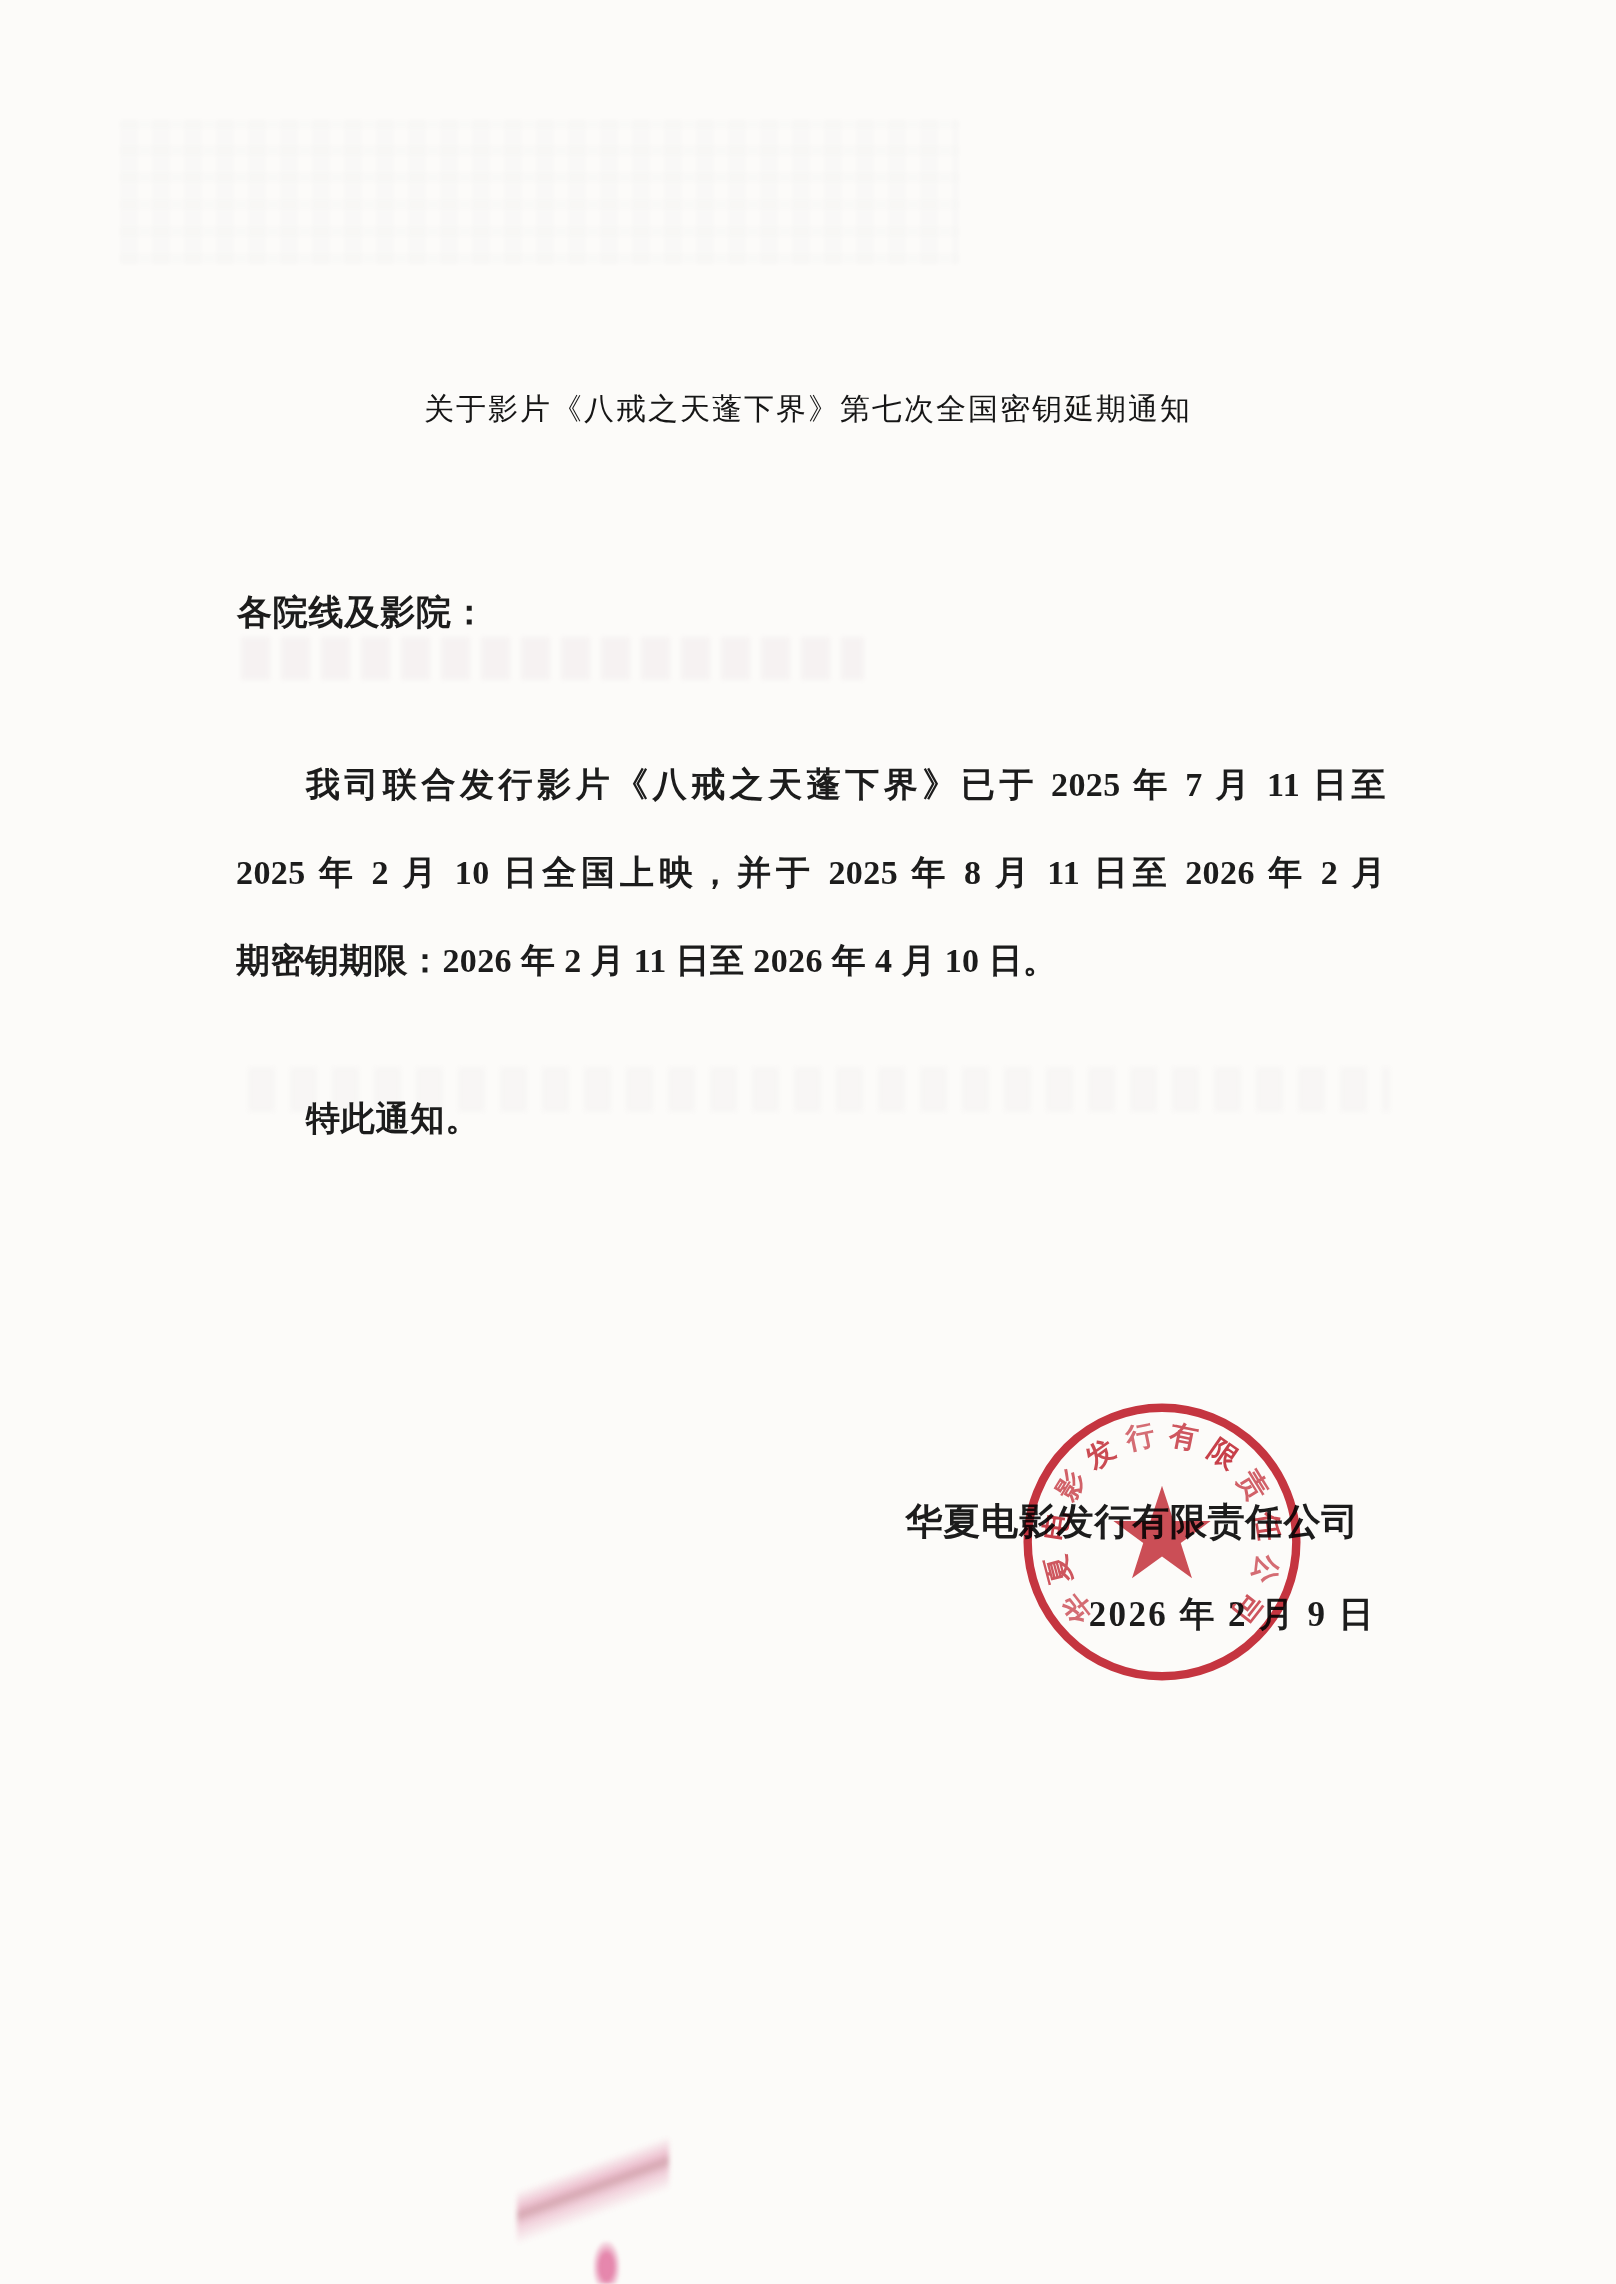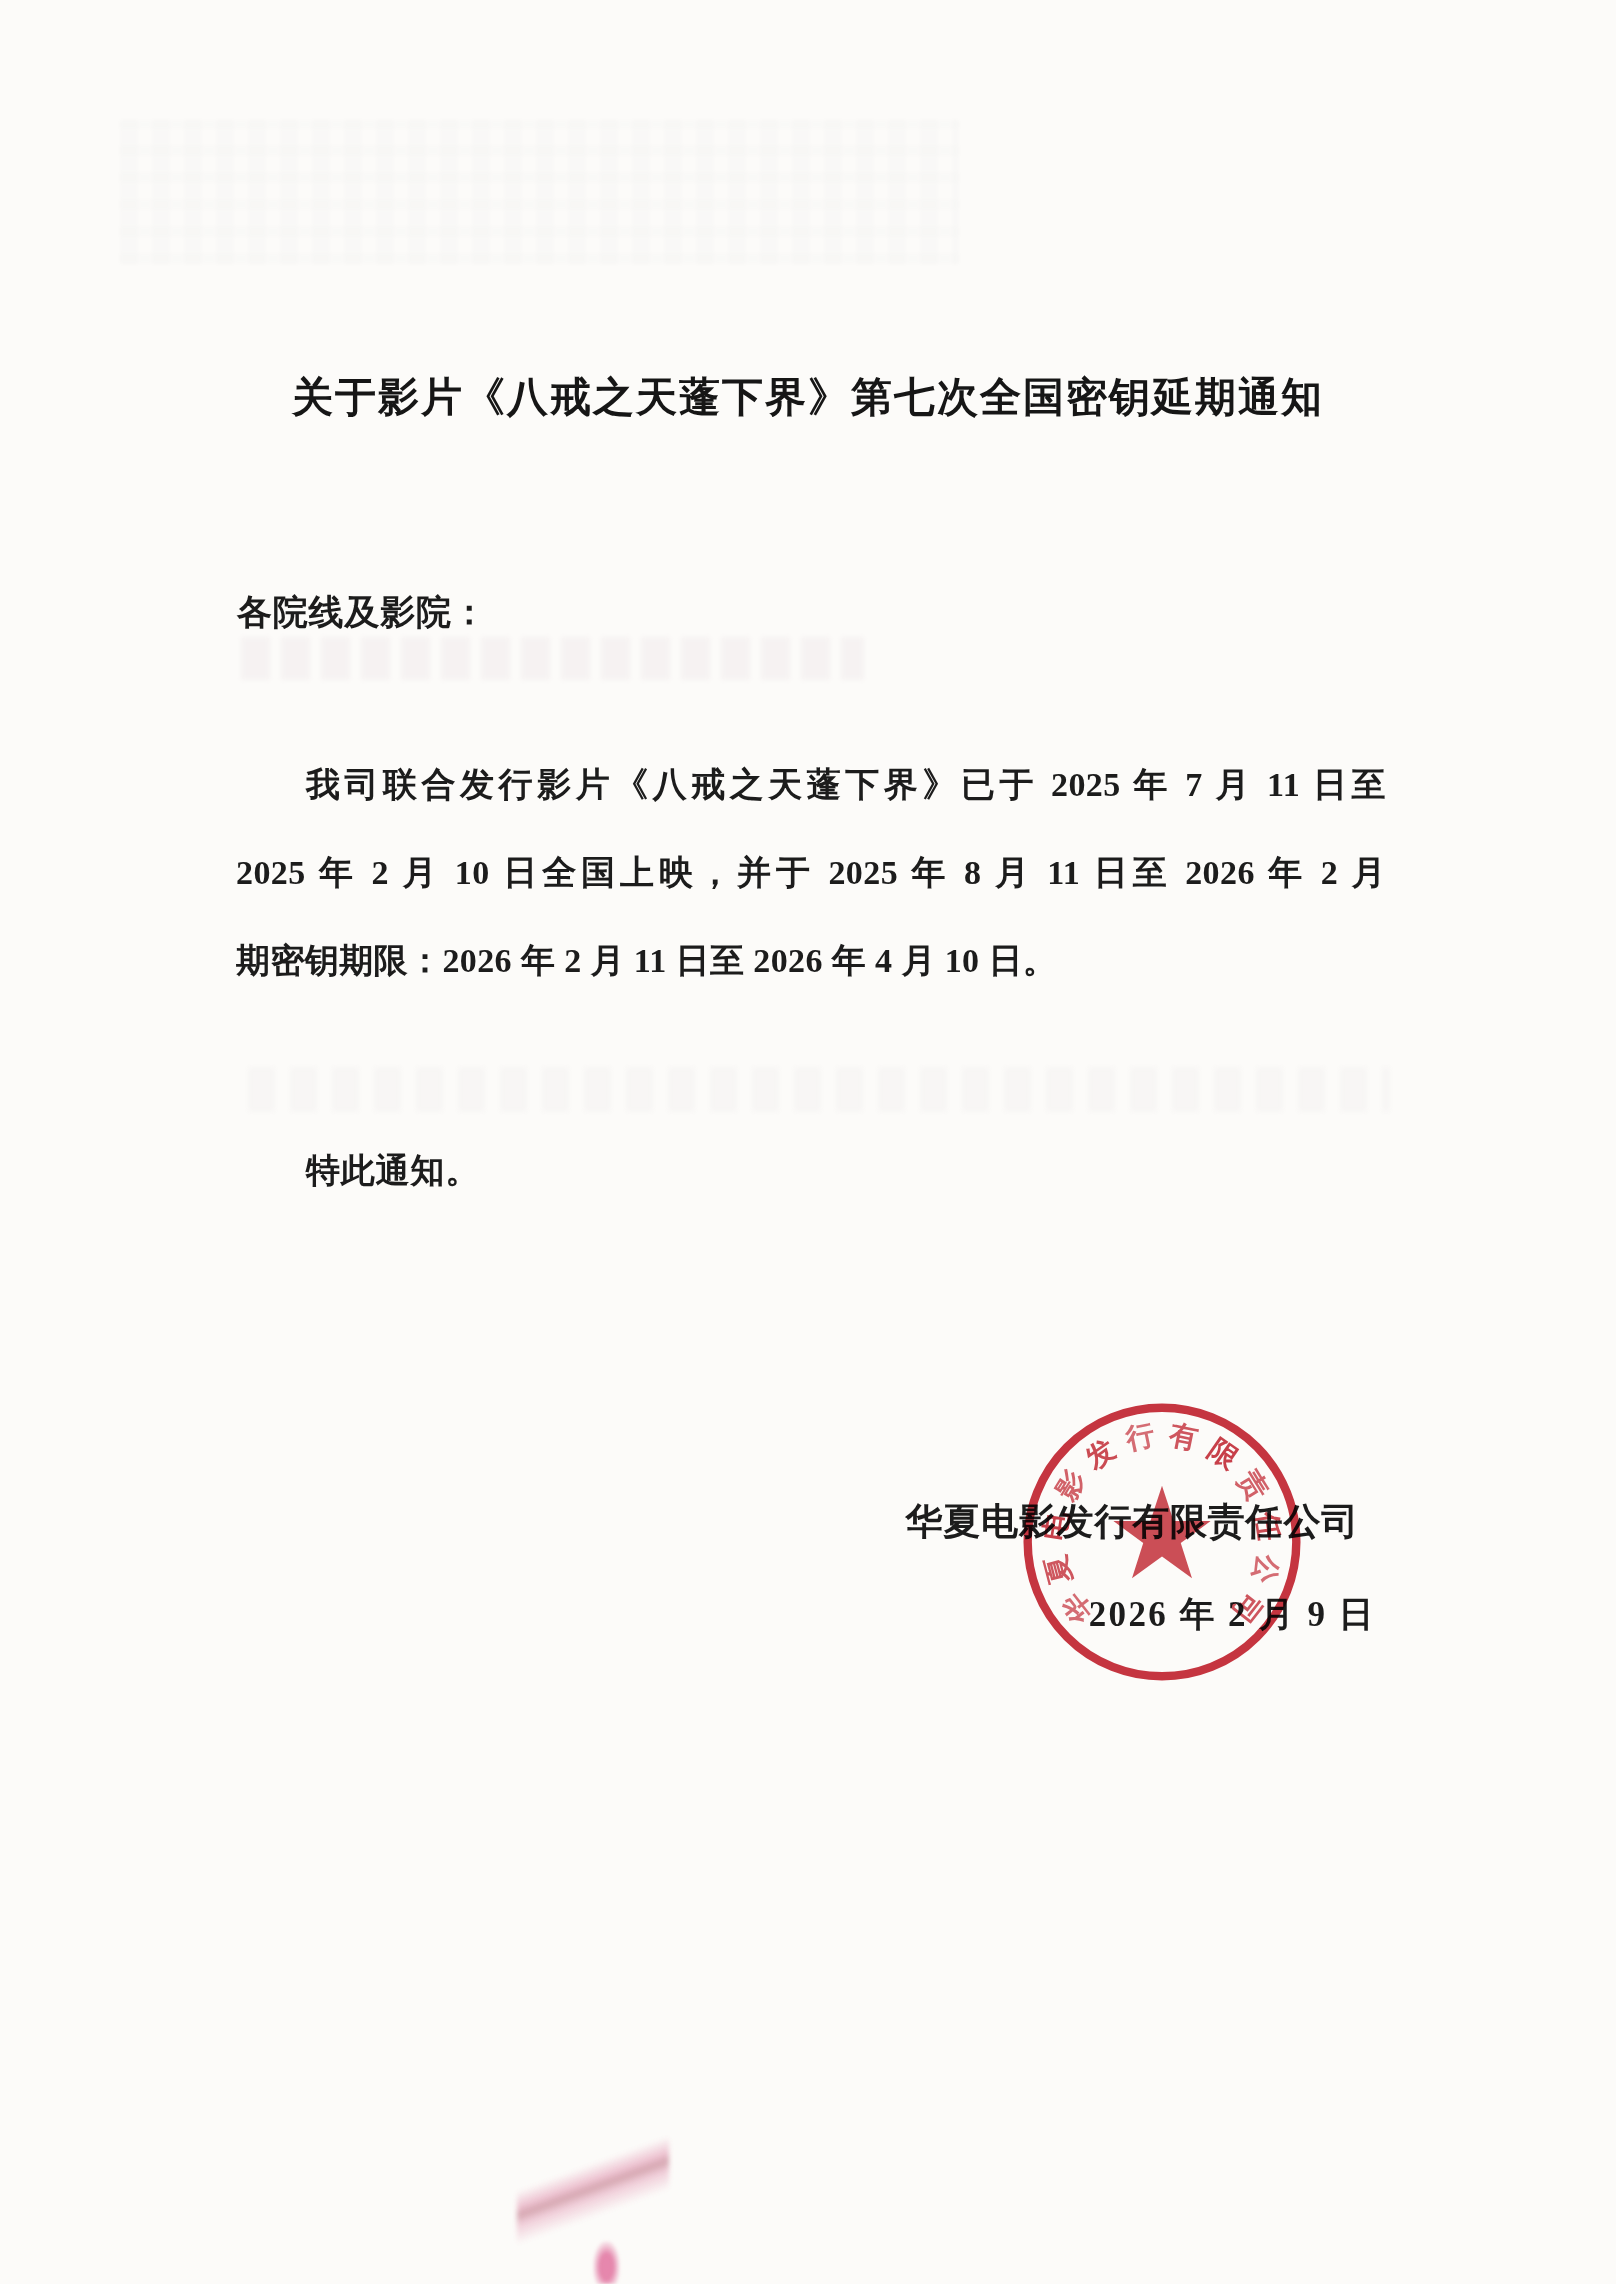--- a/index.html
+++ b/index.html
@@ -8,43 +8,43 @@
   body {
     position:relative;
     background:#fcfbf9;
     font-family:"Liberation Serif","DejaVu Serif",serif;
     color:var(--ink);
     overflow:hidden;
   }
   .page { position:absolute; inset:0; }
 
   .doc-title {
-    position:absolute; top:370px; left:0; width:100%;
+    position:absolute; top:389px; left:0; width:100%;
     text-align:center;
-    font-size:41px; font-weight:700; letter-spacing:2px;
+    font-size:30px; font-weight:400; letter-spacing:2px;
     color:#161616;
   }
   .salutation {
     position:absolute; top:553px; left:237px;
     font-size:35px; font-weight:600; letter-spacing:0.8px;margin-top:36px;
   }
   .body-block {
     position:absolute; top:741px; left:236px; width:1150px;
   }
   .body-line {
     font-size:34px; font-weight:600;
     line-height:88px; height:88px;
     text-align:justify; text-align-last:justify;
     white-space:nowrap;
     letter-spacing:0.4px;
   }
   .body-line.indent { padding-left:70px; }
   .body-line.last { text-align-last:left; white-space:normal; }
   .closing {
-    position:absolute; top:1148px; left:236px;
+    position:absolute; top:1096px; left:236px;
     padding-left:70px;
     font-size:34px; font-weight:600; letter-spacing:0.8px;
   }
   .sig-company {
     position:absolute; top:1497px; right:257px;
     font-size:37px; font-weight:600; letter-spacing:0.8px;
   }
   .sig-date {
     position:absolute; top:1591px; right:240px;
     font-size:35px; font-weight:600; letter-spacing:2.4px;

